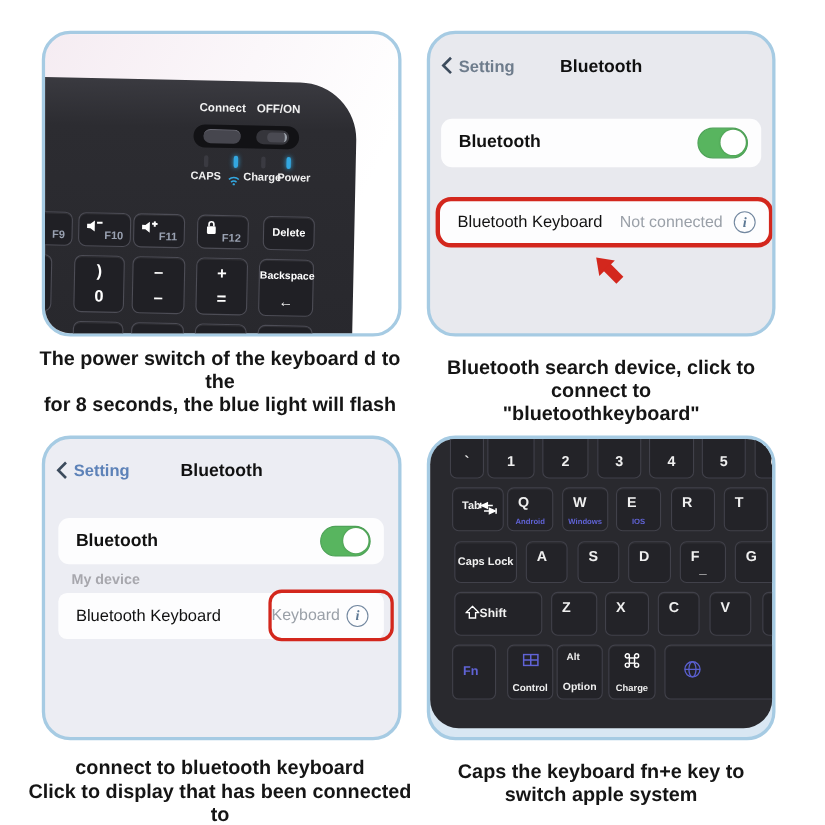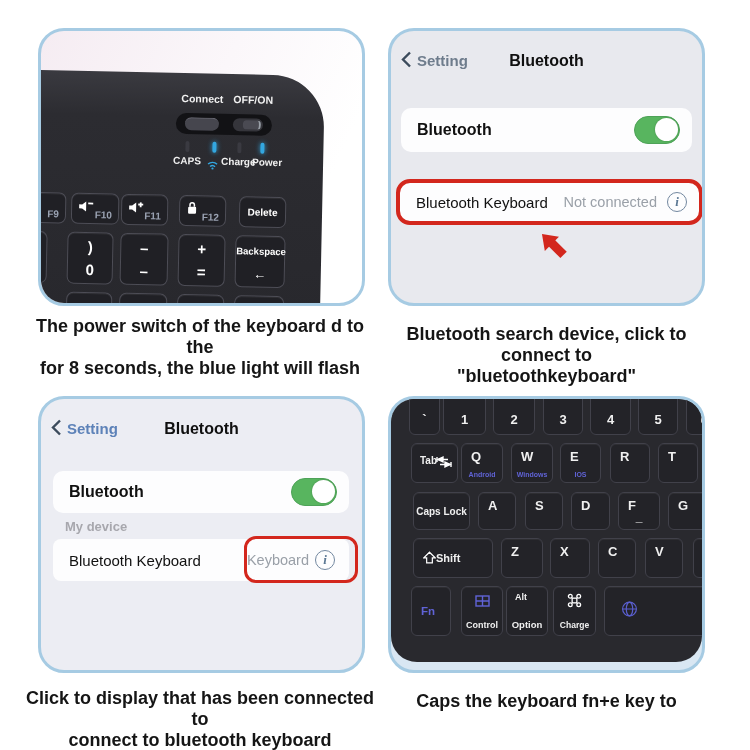--- a/index.html
+++ b/index.html
@@ -355,20 +355,21 @@
 
   <div class="caption cap1">
     <div>The power switch of the keyboard d to the</div>
     <div>for 8 seconds, the blue light will flash</div>
   </div>
   <div class="caption cap2">
     <div>Bluetooth search device, click to connect to</div>
     <div>"bluetoothkeyboard"</div>
   </div>
   <div class="caption cap3">
+    <div>connect to bluetooth keyboard</div>
     <div>Click to display that has been connected to</div>
-    <div>connect to bluetooth keyboard</div>
   </div>
   <div class="caption cap4">
     <div>Caps the keyboard fn+e key to</div>
+    <div>switch apple system</div>
   </div>
 
 </div>
 
 </body></html>

